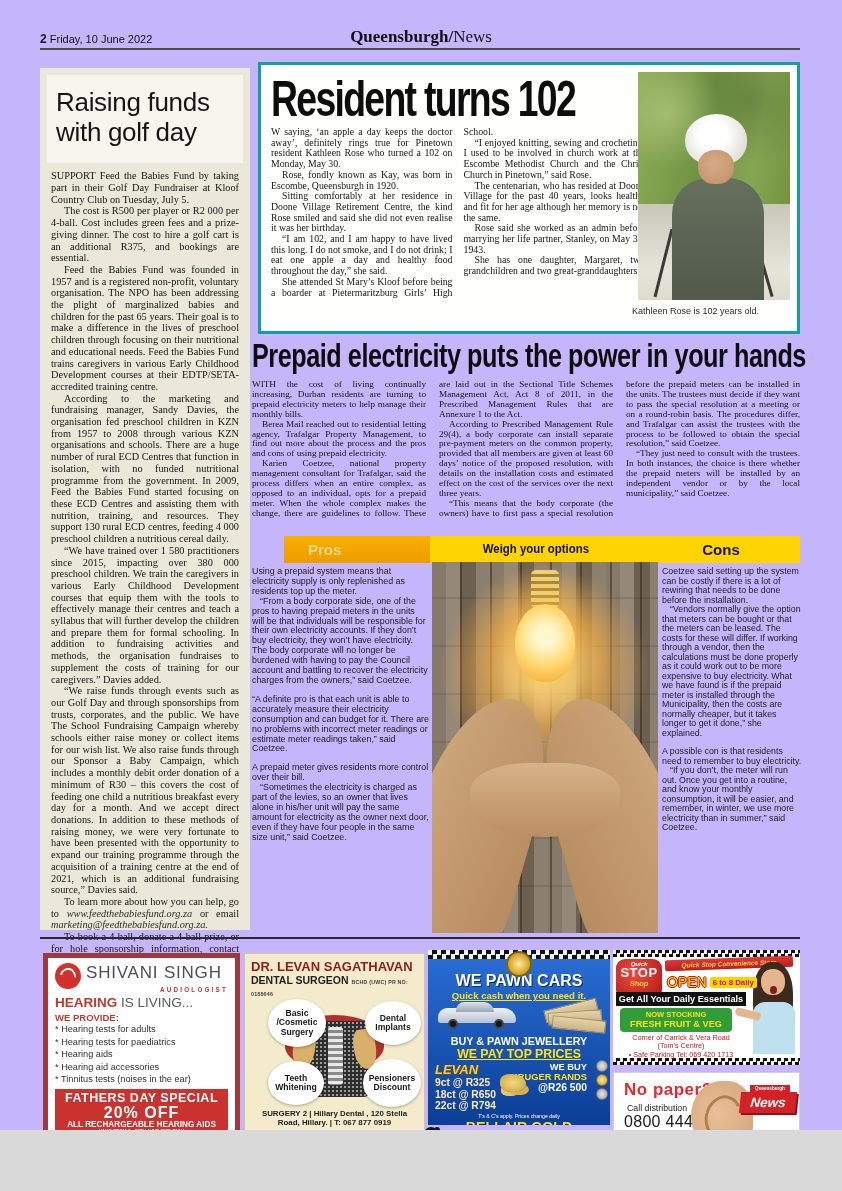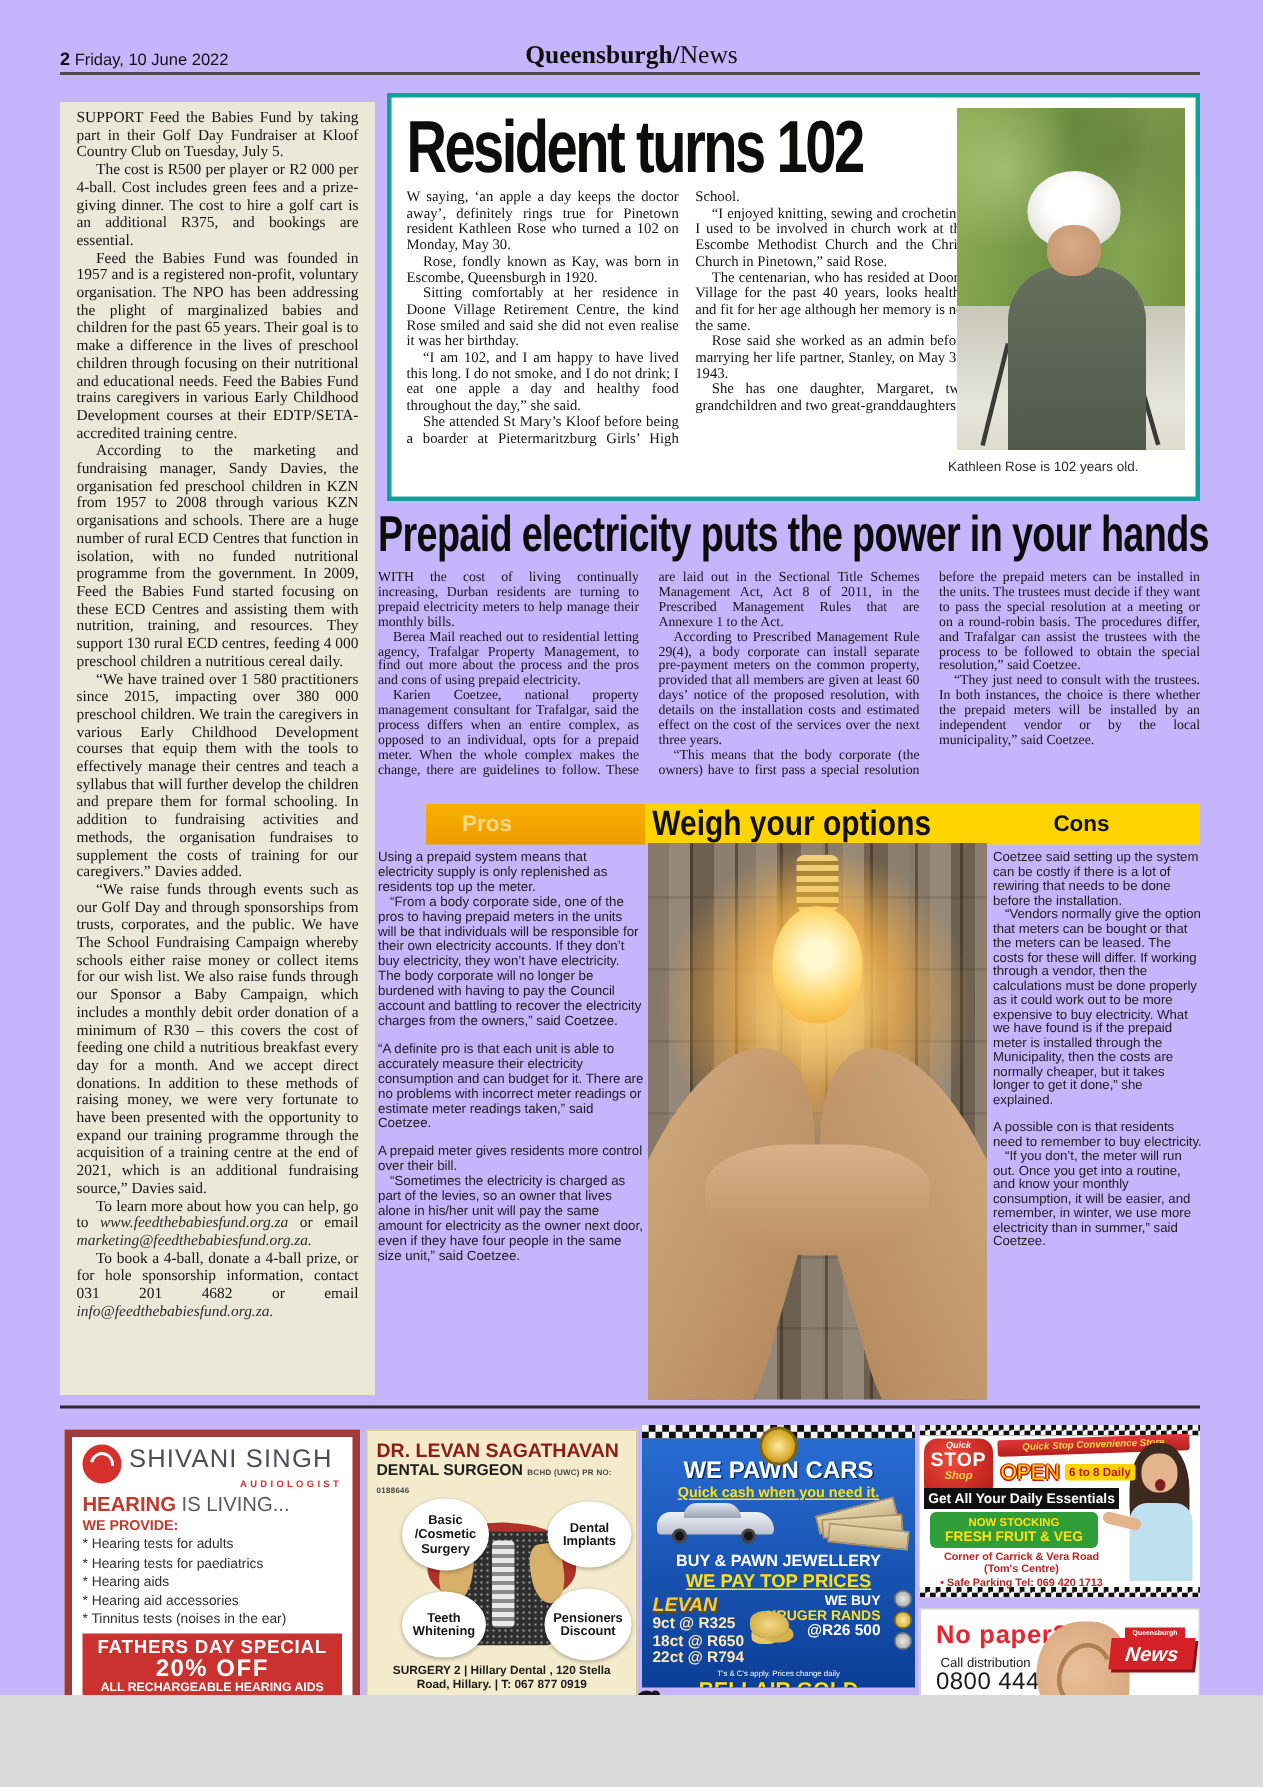--- a/index.html
+++ b/index.html
@@ -61,21 +61,21 @@
   .prep-cols { left:252px; top:380px; width:548px; height:154px; column-count:3; column-gap:13px;
                font-size:9.2px; line-height:9.9px; text-align:justify; }
   .prep-cols p { text-indent:10px; }
   .prep-cols p.noind { text-indent:0; }
 
   
   .banner { left:284px; top:536px; width:516px; height:27px; display:flex;
             font-family:"Liberation Sans", sans-serif; font-weight:bold; }
   .seg-pros { width:146px; background:linear-gradient(#f7b000,#ee9b00); color:#ffd univers; color:#ffd887;
               font-size:15px; line-height:27px; padding-left:24px; }
-  .seg-weigh { width:212px; background:#ffd400; color:#111; font-size:21px; line-height:27px; text-align:left; }
+  .seg-weigh { width:212px; background:#ffd400; color:#111; font-size:12px; line-height:27px; text-align:center; }
   .seg-weigh span { display:inline-block; transform:scale(0.95,1.12); }
   .seg-cons { flex:1; background:#ffd400; color:#111; font-size:15px; line-height:27px; text-align:center; }
 
   .pros-col { left:252px; top:567px; width:177px; font-family:"Liberation Sans", sans-serif;
               font-size:8.9px; line-height:9.9px; color:#1c1c1c; }
   .pros-col p.ind { text-indent:8px; }
   .gapb { margin-top:9px; }
   .cons-col { left:662px; top:567px; width:140px; font-family:"Liberation Sans", sans-serif;
               font-size:8.8px; line-height:9.5px; color:#1c1c1c; }
   .cons-col p.ind { text-indent:8px; }
@@ -226,21 +226,21 @@
   .q-face { position:absolute; left:16px; top:7px; width:24px; height:26px; background:#e5b68e; border-radius:46%; }
   .q-mouth { position:absolute; left:25px; top:24px; width:7px; height:8px; background:#7c1f1f; border-radius:50%; }
   .q-shirt { position:absolute; left:8px; top:40px; width:42px; height:52px; background:#bfe0ee; border-radius:12px 12px 0 0; }
   .q-arm { position:absolute; left:-10px; top:48px; width:26px; height:8px; background:#e5b68e; border-radius:4px;
            transform:rotate(14deg); }
   .q-essentials { position:absolute; left:3px; top:42px; width:130px; background:#101010; color:#fff; font-weight:bold;
                   font-size:9.2px; text-align:center; padding:2px 1px; }
   .q-green { position:absolute; left:7px; top:58px; width:112px; background:#2f9e38; border-radius:4px;
              text-align:center; color:#ffe11a; font-weight:bold; padding:2px 0 3px; }
   .q-green .g1 { font-size:7.6px; } .q-green .g2 { font-size:9.2px; }
-  .q-addr { position:absolute; left:3px; top:84px; width:130px; color:#c41e1e; font-weight:bold;
+  .q-addr { position:absolute; left:3px; top:84px; width:130px; color:#c41e1e; font-weight:normal;
             font-size:7.2px; line-height:8.4px; text-align:center; }
 
   
   .ad-nopaper { left:613px; top:1072px; width:187px; height:88px; background:#fff; border:1px solid #d2d2d2;
                 font-family:"Liberation Sans", sans-serif; }
   .np-title { color:#e8262d; font-weight:bold; font-size:17px; margin:7px 0 3px 10px; letter-spacing:0.5px; }
   .np-call { margin-left:13px; font-size:8.8px; color:#222; }
   .np-phone { margin-left:10px; font-size:16px; color:#1a1a1a; letter-spacing:0.3px; }
   .np-toll { margin-left:13px; font-size:6.8px; color:#333; }
   .np-ear { position:absolute; right:46px; top:8px; width:62px; height:72px;
@@ -262,20 +262,23 @@
   <div class="abs hdr-left">
     <span class="pgno">2</span>
     <span>Friday, 10 June 2022</span>
   </div>
   <div class="abs masthead">
     <span class="mh-b">Queensburgh/</span><span>News</span>
   </div>
   <div class="abs hdr-rule"></div>
 
   <div class="abs golf">
+    <div class="golf-headbox">
+      <h1>Raising funds with golf day</h1>
+    </div>
     <div class="golf-body">
       <p class="noind">SUPPORT Feed the Babies Fund by taking part in their Golf Day Fundraiser at Kloof Country Club on Tuesday, July 5.</p>
       <p>The cost is R500 per player or R2 000 per 4-ball. Cost includes green fees and a prize-giving dinner. The cost to hire a golf cart is an additional R375, and bookings are essential.</p>
       <p>Feed the Babies Fund was founded in 1957 and is a registered non-profit, voluntary organisation. The NPO has been addressing the plight of marginalized babies and children for the past 65 years. Their goal is to make a difference in the lives of preschool children through focusing on their nutritional and educational needs. Feed the Babies Fund trains caregivers in various Early Childhood Development courses at their EDTP/SETA-accredited training centre.</p>
       <p>According to the marketing and fundraising manager, Sandy Davies, the organisation fed preschool children in KZN from 1957 to 2008 through various KZN organisations and schools. There are a huge number of rural ECD Centres that function in isolation, with no funded nutritional programme from the government. In 2009, Feed the Babies Fund started focusing on these ECD Centres and assisting them with nutrition, training, and resources. They support 130 rural ECD centres, feeding 4 000 preschool children a nutritious cereal daily.</p>
       <p>“We have trained over 1 580 practitioners since 2015, impacting over 380 000 preschool children. We train the caregivers in various Early Childhood Development courses that equip them with the tools to effectively manage their centres and teach a syllabus that will further develop the children and prepare them for formal schooling. In addition to fundraising activities and methods, the organisation fundraises to supplement the costs of training for our caregivers.” Davies added.</p>
       <p>“We raise funds through events such as our Golf Day and through sponsorships from trusts, corporates, and the public. We have The School Fundraising Campaign whereby schools either raise money or collect items for our wish list. We also raise funds through our Sponsor a Baby Campaign, which includes a monthly debit order donation of a minimum of R30 – this covers the cost of feeding one child a nutritious breakfast every day for a month. And we accept direct donations. In addition to these methods of raising money, we were very fortunate to have been presented with the opportunity to expand our training programme through the acquisition of a training centre at the end of 2021, which is an additional fundraising source,” Davies said.</p>
       <p><span>To learn more about how you can help, go to </span><span class="lnk">www.feedthebabiesfund.org.za</span><span> or email </span><span class="lnk">marketing@feedthebabiesfund.org.za.</span></p>
       <p><span>To book a 4-ball, donate a 4-ball prize, or for hole sponsorship information, contact 031 201 4682 or email </span><span class="lnk">info@feedthebabiesfund.org.za.</span></p>
     </div>

